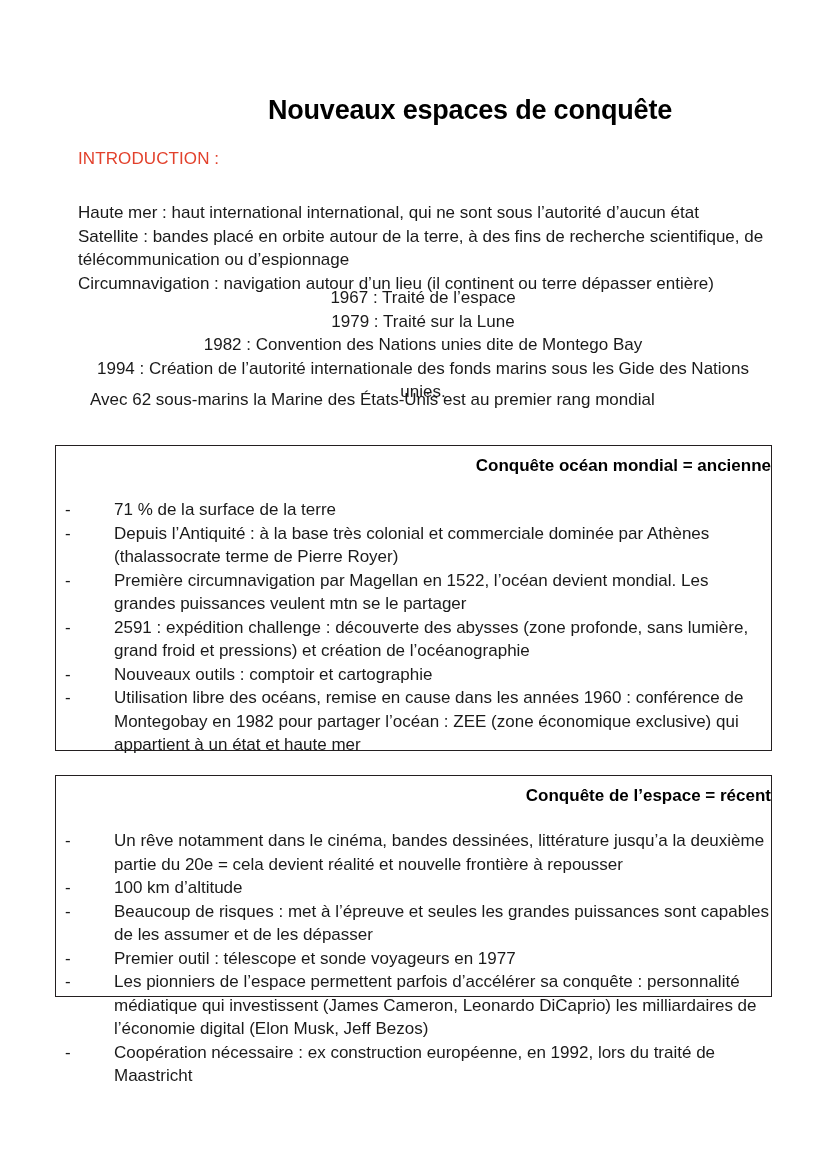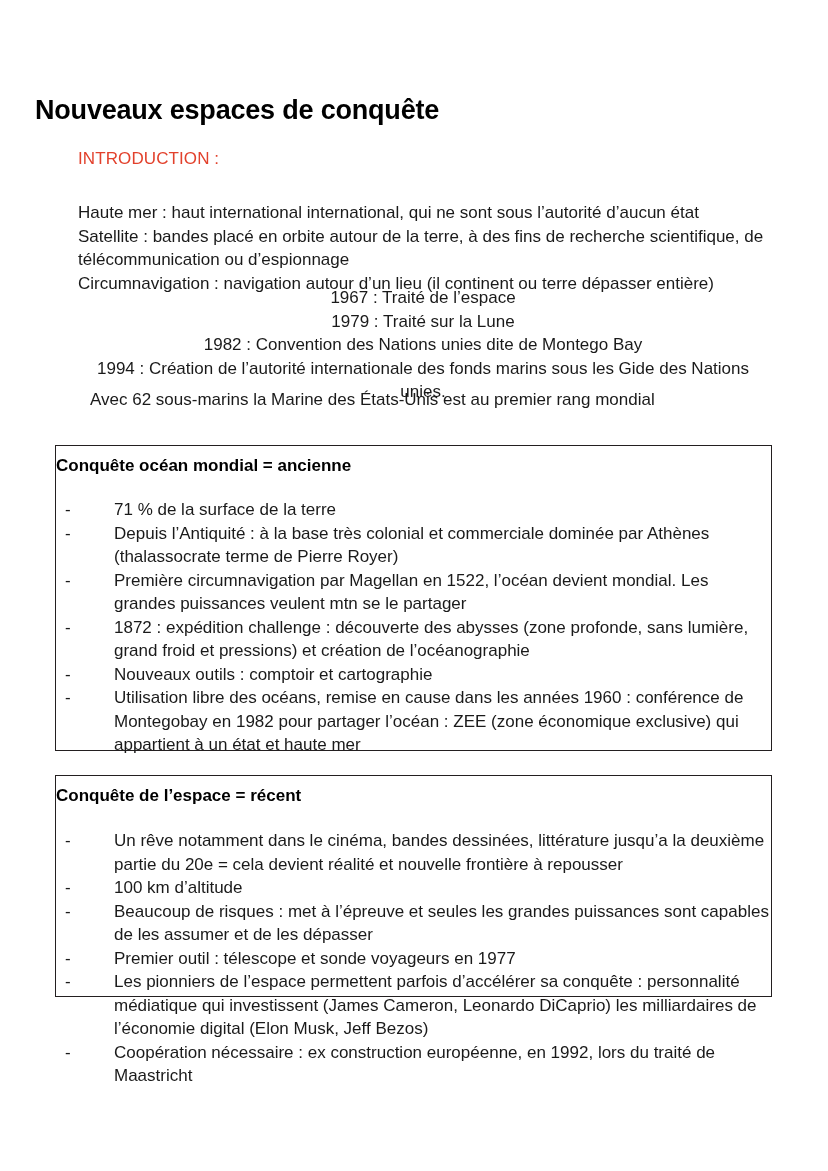--- a/index.html
+++ b/index.html
@@ -22,27 +22,26 @@
     overflow: hidden;
     box-sizing: border-box;
   }
 
   
   .doc-title {
     position: absolute;
     left: 0;
     top: 76px;
     width: 672px;
-    text-align: left;
+    text-align: right;
     font-size: 27px;
     font-weight: bold;
     letter-spacing: -0.2px;
     color: #000000;
     line-height: 1.2;
-    padding-left: 35px;
   }
 
   
   .intro-heading {
     position: absolute;
     left: 78px;
     top: 133px;
     font-size: 17px;
     color: #e2412c;
     letter-spacing: 0.1px;
@@ -73,21 +72,21 @@
     left: 55px;
     width: 717px;
     border: 1.6px solid #231f20;
     background: #ffffff;
     box-sizing: border-box;
   }
   #box-ocean { top: 445px; height: 306px; }
   #box-space { top: 775px; height: 222px; }
 
   .box-title {
-    text-align: left;
+    text-align: right;
     font-size: 17px;
     font-weight: bold;
     color: #000000;
     margin: 0;
     padding-top: 9px;
     line-height: 1.3;
   }
 
   .bullet-list {
     list-style: none;
@@ -154,21 +153,21 @@
       <li class="bullet-item">
         <span class="bullet-marker">-</span>
         <span class="bullet-text">Depuis l’Antiquité  : à la base très colonial et commerciale dominée par Athènes (thalassocrate terme de Pierre Royer)</span>
       </li>
       <li class="bullet-item">
         <span class="bullet-marker">-</span>
         <span class="bullet-text">Première circumnavigation par Magellan en 1522, l’océan devient mondial. Les grandes puissances veulent mtn se le partager</span>
       </li>
       <li class="bullet-item">
         <span class="bullet-marker">-</span>
-        <span class="bullet-text">1872 : expédition challenge : découverte des abysses (zone profonde, sans lumière, grand froid et pressions) et création de l’océanographie</span>
+        <span class="bullet-text">2591 : expédition challenge : découverte des abysses (zone profonde, sans lumière, grand froid et pressions) et création de l’océanographie</span>
       </li>
       <li class="bullet-item">
         <span class="bullet-marker">-</span>
         <span class="bullet-text">Nouveaux outils : comptoir et cartographie</span>
       </li>
       <li class="bullet-item">
         <span class="bullet-marker">-</span>
         <span class="bullet-text">Utilisation libre des océans, remise en cause dans les années 1960 : conférence de Montegobay en 1982 pour partager l’océan : ZEE (zone économique exclusive) qui appartient à un état et haute mer</span>
       </li>
     </ul>

